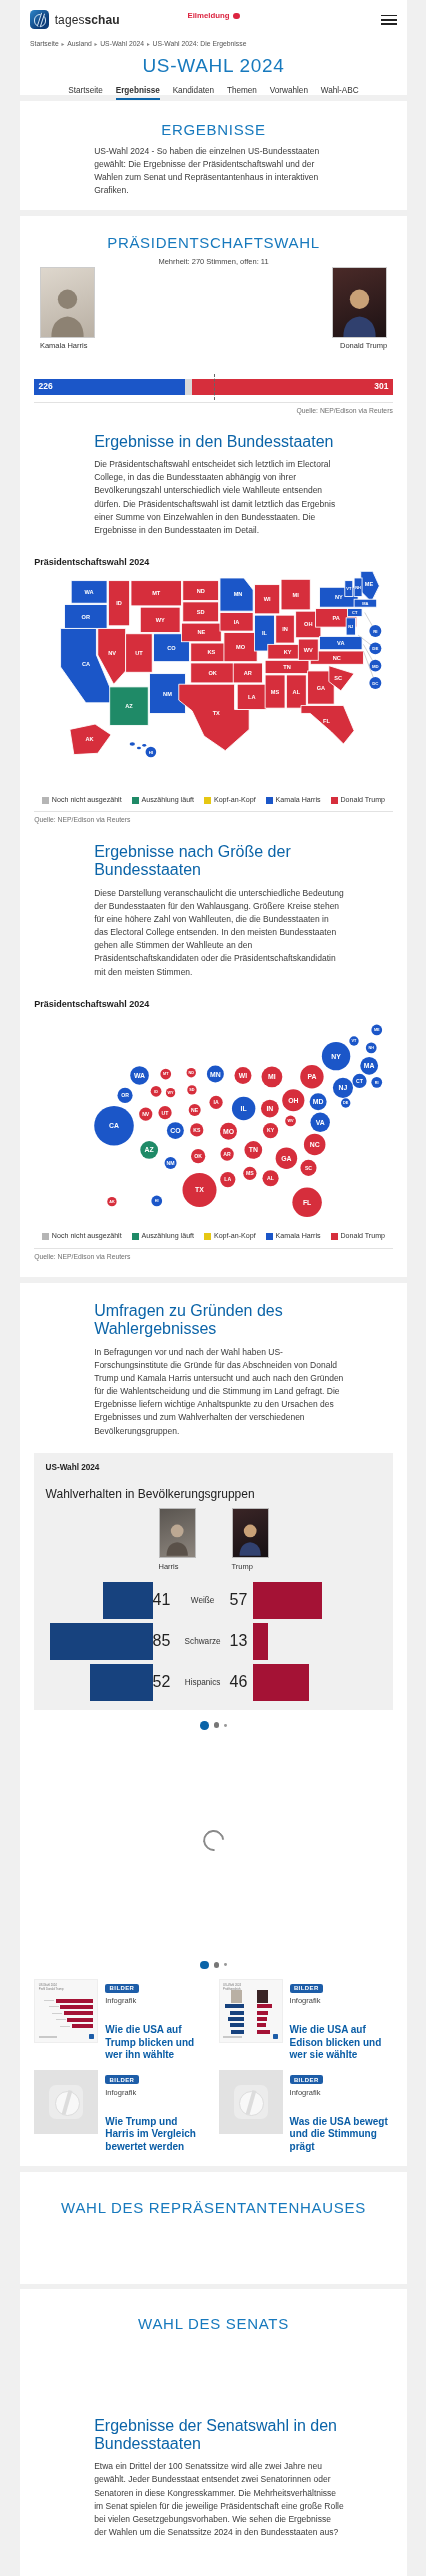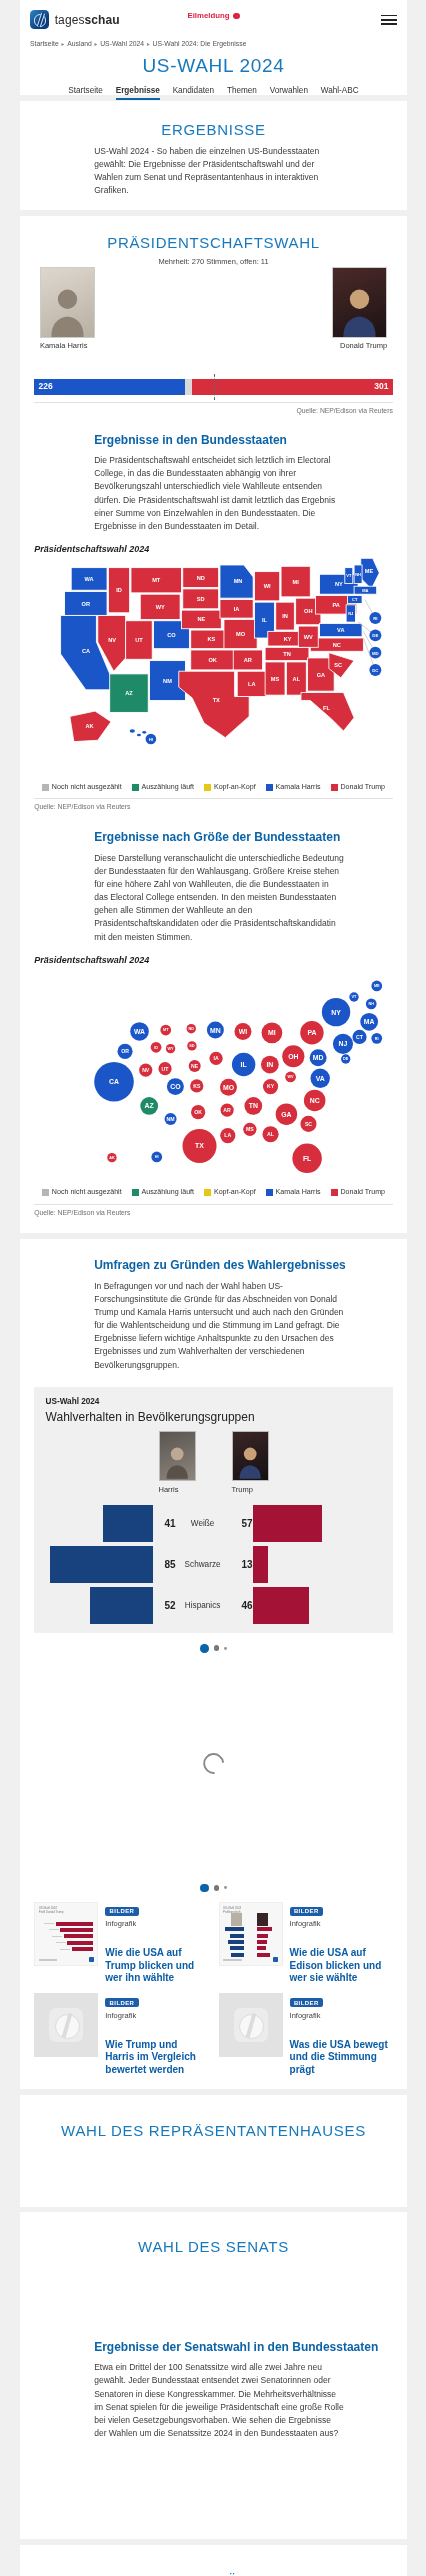--- a/index.html
+++ b/index.html
@@ -1,23 +1,23 @@
 <!DOCTYPE html>
 <html style="font-size:11.4px"><head>
 <meta charset="utf-8">
 <style>
   * { margin:0; padding:0; box-sizing:border-box; }
   html,body { width:427px; }
   body { height:2576px; background:#f0f0f0; font-family:"Liberation Sans", sans-serif; color:#333; overflow:hidden; position:relative; }
   .card { background:#fff; margin:5.7px 20px 0; padding:12.8px 14.2px; position:relative; }
   .center { text-align:center; }
   .big-head { font-weight:300; font-size:15px; letter-spacing:0.7px; color:#1779bd; text-align:center; }
-  .sub-head { font-size:12px; color:#0b64a8; font-weight:700; }
+  .sub-head { font-size:16px; color:#0b64a8; font-weight:400; }
   .prose { margin:7.1px 0 0 60px; width:250px; font-size:8.5px; line-height:1.55; color:#3b3b3b; }
-  .chart-label { font-weight:bold; font-size:9px; color:#1d1d1d; margin-top:11px;font-style:italic; }
+  .chart-label { font-weight:bold; font-size:9px; color:#1d1d1d; margin-top:20px; }
   .src { font-size:6.8px; color:#6f6f6f; }
   .hr { border-top:0.7px solid #e2e2e2; margin-top:7.1px; }
   
   .header { background:#fff; margin:0 20px; padding:5.7px 10px 0; height:95px; position:relative; }
   .hrow { display:flex; align-items:center; height:28.4px; }
   .ts-logo { width:19px; height:19px; border-radius:4.3px; background:linear-gradient(135deg,#2e86c9 0%,#0c3c79 70%); position:relative; flex:0 0 auto; }
   .ts-logo:before { content:""; position:absolute; left:3.6px; top:3.6px; width:10.7px; height:10.7px; border:1.4px solid #cfe4f5; border-radius:50%; }
   .ts-logo:after { content:""; position:absolute; left:8.5px; top:2.8px; width:2.1px; height:13.5px; background:#0c3c79; border-left:0.7px solid #cfe4f5; border-right:0.7px solid #cfe4f5; transform:rotate(18deg); }
   .ts-word { font-size:12px; color:#2b2b2b; margin-left:5.7px; letter-spacing:0.1px; }
   .ts-word b { font-weight:bold; }
@@ -46,34 +46,34 @@
   .marker { position:absolute; top:-5px; height:25.6px; border-left:1.4px dashed #666; }
   .src-right { text-align:right; margin-top:4.3px; }
   
   .legend { display:flex; justify-content:center; gap:10px; margin-top:7.1px; font-size:7.1px; color:#333; flex-wrap:nowrap; }
   .legend .li { display:flex; align-items:center; gap:2.8px; white-space:nowrap; }
   .legend .sw { width:7.1px; height:7.1px; display:inline-block; }
   .mapwrap svg { width:100%; height:auto; display:block; }
   
   .panel { background:#f0f0f0; margin-top:15.6px; padding:10px 11.4px 7.1px; }
   .panel .kicker { font-size:8.2px; font-weight:bold; color:#222; }
-  .panel .ptitle { font-size:12px; color:#222; margin-top:4px; }
+  .panel .ptitle { font-size:12px; color:#222; margin-top:15px; }
   .pphotos { display:flex; justify-content:center; gap:36px; margin-top:7.1px; }
   .pcol .pphoto { width:37px; height:50px; border:0.7px solid #bbb; display:flex; align-items:flex-end; justify-content:center; overflow:hidden; }
   .pcol .pphoto svg { width:28.4px; height:38px; }
   .pcol.h .pphoto { background:linear-gradient(160deg,#5a5550,#8d867e); }
   .pcol.t .pphoto { background:linear-gradient(160deg,#3a2526,#151013); }
   .pcol .pname { font-size:7.5px; color:#333; margin-top:3.6px; }
   .brows { margin-top:8.5px; }
   .brow { display:flex; align-items:center; height:41px; }
   .bzone { width:107px; height:37px; position:relative; }
   .bzone .bar { position:absolute; top:0; height:37px; }
   .bzone.l .bar { right:0; }
   .bzone.r .bar { left:0; }
-  .bval { width:23px; font-size:10px; font-weight:bold; color:#222; text-align:right; }
+  .bval { width:23px; font-size:16px; font-weight:normal; color:#222; text-align:left; }
   .bgrp { width:54px; font-size:8.2px; color:#333; text-align:center; }
   .pfoot { display:flex; align-items:center; margin-top:8.5px; font-size:6.4px; color:#444; }
   .brand-id { color:#0b64a8; font-weight:bold; font-size:7.1px; display:flex; align-items:center; gap:2.8px; }
   .id-ring { width:7.8px; height:7.8px; border:2.1px solid #9fb6cc; border-top-color:transparent; border-radius:50%; display:inline-block; }
   .pfoot .stand { margin-left:auto; }
   .pfoot .psrc { margin-left:20px; }
   .pfoot .ts-mini { margin-left:17px; width:15.6px; height:15.6px; border-radius:2.8px; background:linear-gradient(135deg,#2e86c9,#0c3c79); position:relative; }
   .pfoot .ts-mini:before { content:""; position:absolute; left:2.8px; top:2.8px; width:7.8px; height:7.8px; border:1.1px solid #cfe4f5; border-radius:50%; }
   
   .dots { display:flex; justify-content:center; align-items:center; gap:5px; margin-top:11.4px; }

